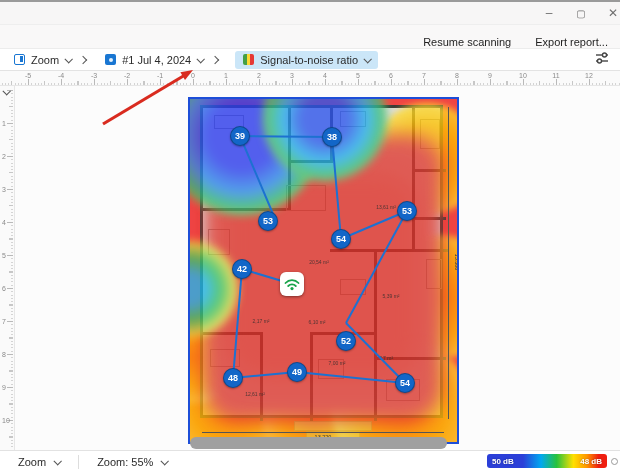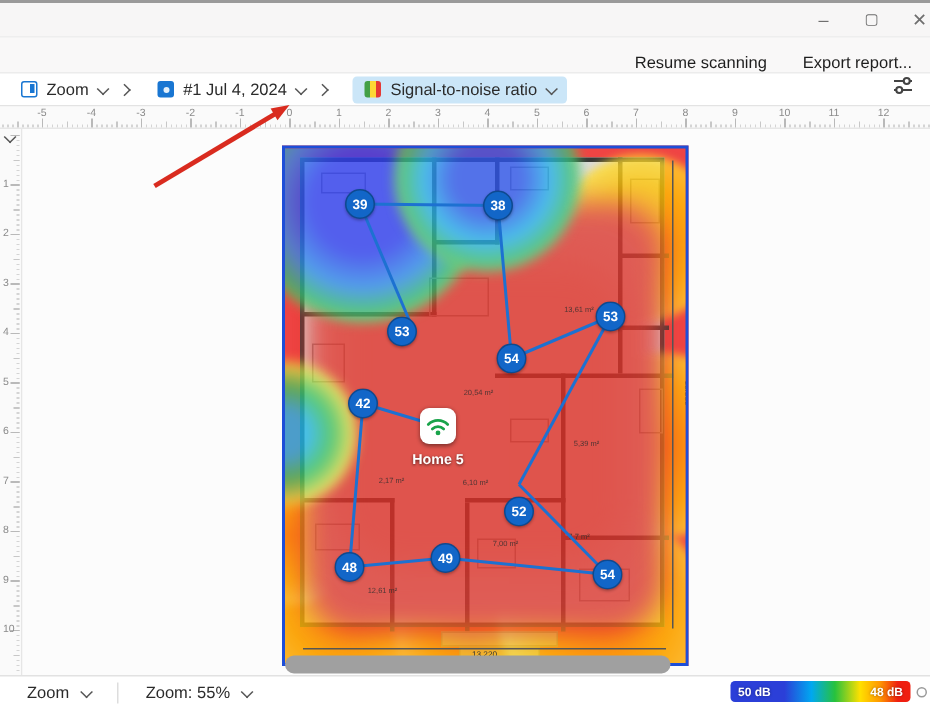--- a/index.html
+++ b/index.html
@@ -230,21 +230,20 @@
   <div id="ap-icon">
     <svg width="18" height="16" viewBox="0 0 18 16">
       <g fill="none" stroke="#19a34a" stroke-width="1.8" stroke-linecap="round">
         <path d="M2.5 7 A 9 9 0 0 1 15.5 7"></path>
         <path d="M5.2 10 A 5.4 5.4 0 0 1 12.8 10"></path>
       </g>
       <circle cx="9" cy="12.6" r="1.6" fill="#19a34a"></circle>
     </svg>
   </div>
   <div id="ap-label">
-    <div>Home 5</div>
   </div>
 <div class="arealab" style="left: 129px; top: 163px;">20,54 m²</div>
     <div class="arealab" style="left: 71px; top: 222px;">2,17 m²</div>
     <div class="arealab" style="left: 127px; top: 223px;">6,10 m²</div>
     <div class="arealab" style="left: 201px; top: 197px;">5,39 m²</div>
     <div class="arealab" style="left: 147px; top: 264px;">7,00 m²</div>
     <div class="arealab" style="left: 65px; top: 295px;">12,61 m²</div>
     <div class="arealab" style="left: 196px; top: 108px;">13,61 m²</div>
     <div class="arealab" style="left: 196px; top: 259px;">7,7 m²</div>
   </div>

